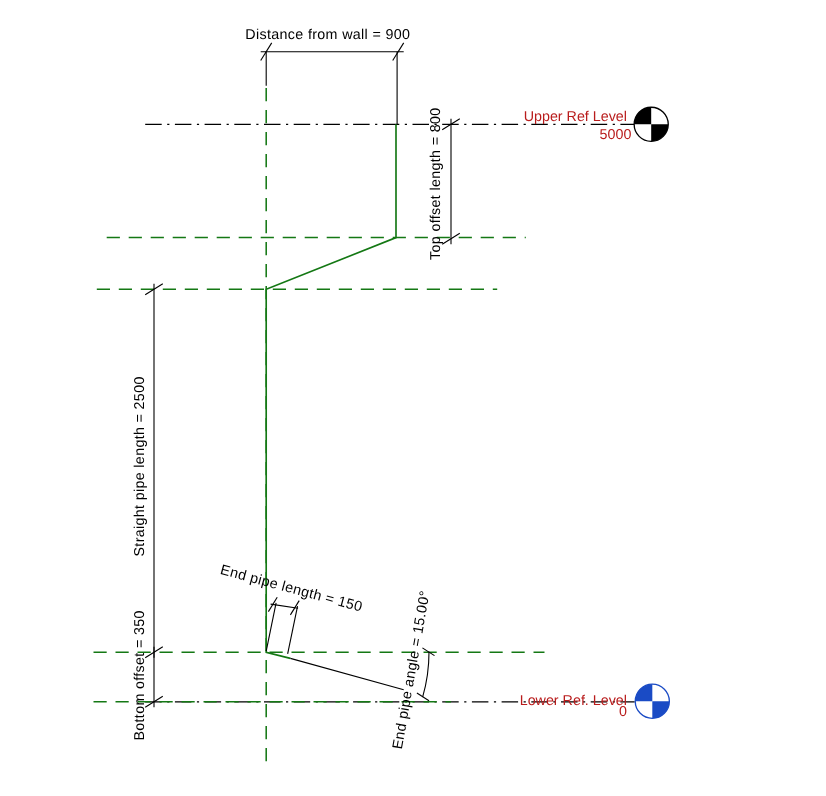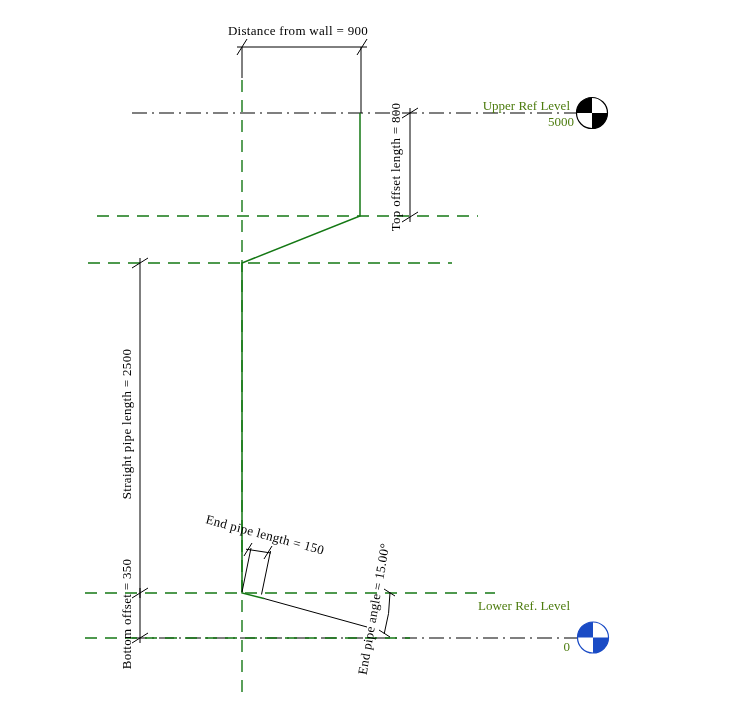--- a/index.html
+++ b/index.html
@@ -1,29 +1,29 @@
 <!DOCTYPE html>
 <html><head>
 <meta charset="utf-8">
 <style>
   html,body{margin:0;padding:0;background:#ffffff;}
   .canvas{
     position:relative;width:751px;height:724px;background:#ffffff;overflow:hidden;
-    font-family:Liberation Serif, serif;
+    font-family:Liberation Sans, sans-serif;
   }
   .canvas svg{position:absolute;left:0;top:0;}
   .dim-label{
     position:absolute;font-size:13px;line-height:14px;color:#000;
     letter-spacing:.3px;white-space:nowrap;transform:translate(-50%,-50%);
   }
   .rot-ccw{transform:translate(-50%,-50%) rotate(-90deg);}
   .rot-15{transform:translate(-50%,-50%) rotate(15deg);}
   .rot-n80{transform:translate(-50%,-50%) rotate(-80deg);}
   .level-text{
-    position:absolute;font-size:13px;line-height:13px;color:#4d7c0f;
+    position:absolute;font-size:13px;line-height:13px;color:#b91c1c;
     width:140px;text-align:right;white-space:nowrap;
   }
 </style>
 </head>
 <body>
 
 <div class="canvas">
 
   <svg width="751" height="724" viewBox="0 0 751 724">
 
@@ -104,16 +104,16 @@
 
   <div class="dim-label rot-ccw" style="left:127px;top:614px;">Bottom offset = 350</div>
 
   <div class="dim-label rot-15" style="left:265px;top:535px;">End pipe length = 150</div>
 
   <div class="dim-label rot-n80" style="left:374px;top:609px;">End pipe angle = 15.00°</div>
 
   <div class="level-text" style="left:430px;top:99px;">Upper Ref Level</div>
   <div class="level-text" style="left:434px;top:115px;">5000</div>
 
-  <div class="level-text" style="left:430px;top:599px;">Lower Ref. Level</div>
+  <div class="level-text" style="left:430px;top:630px;">Lower Ref. Level</div>
   <div class="level-text" style="left:430px;top:640px;">0</div>
 
 </div>
 
 </body></html>

